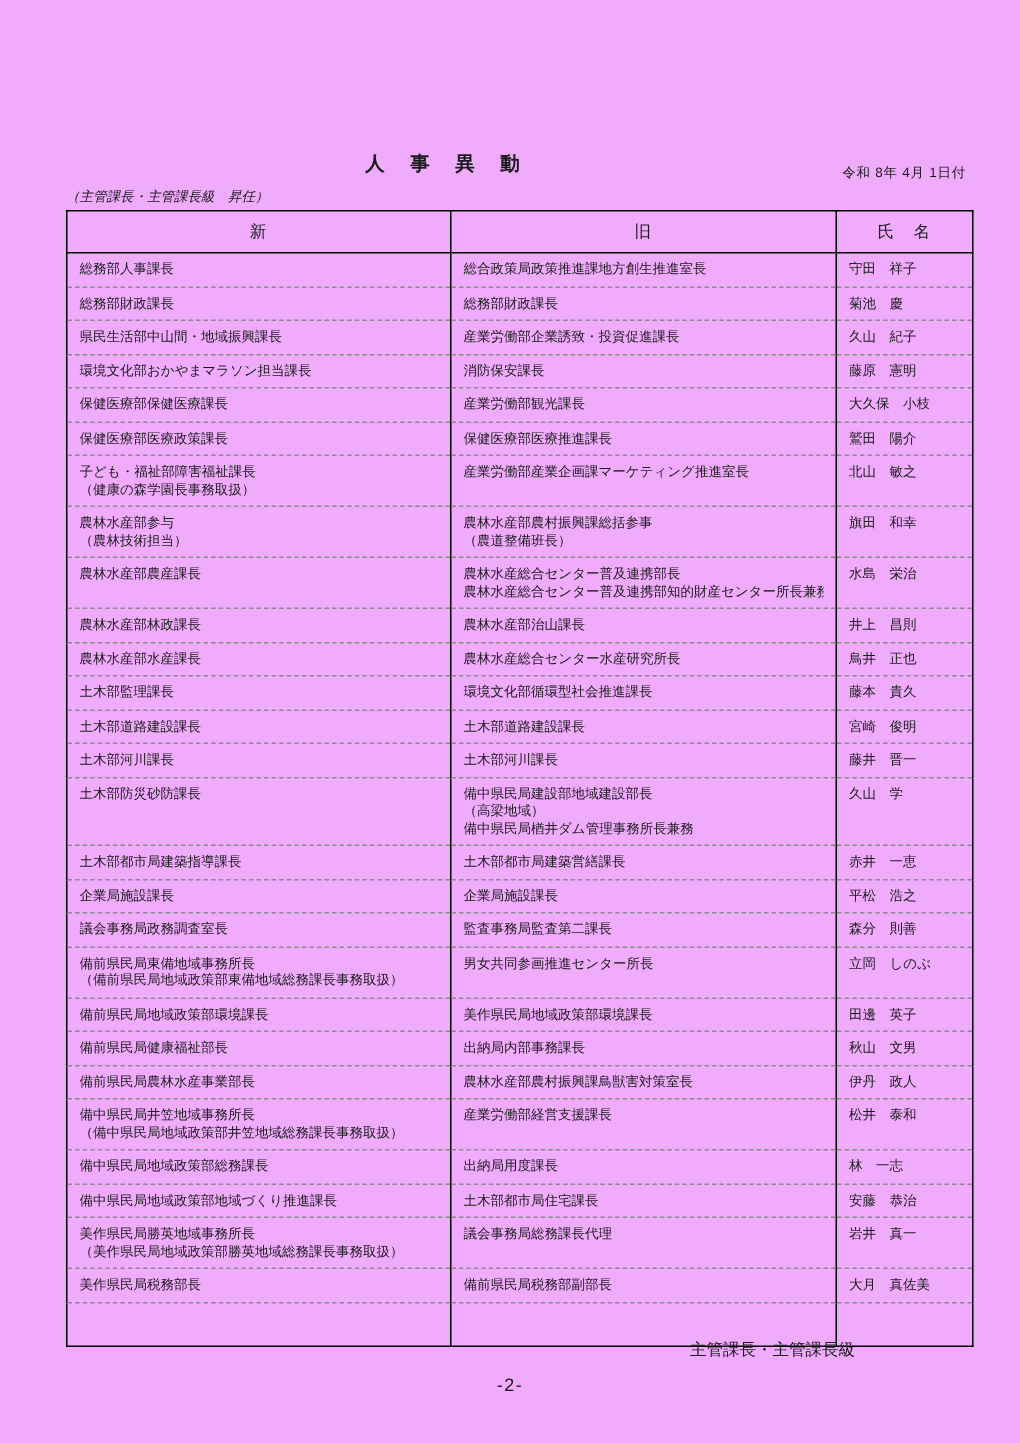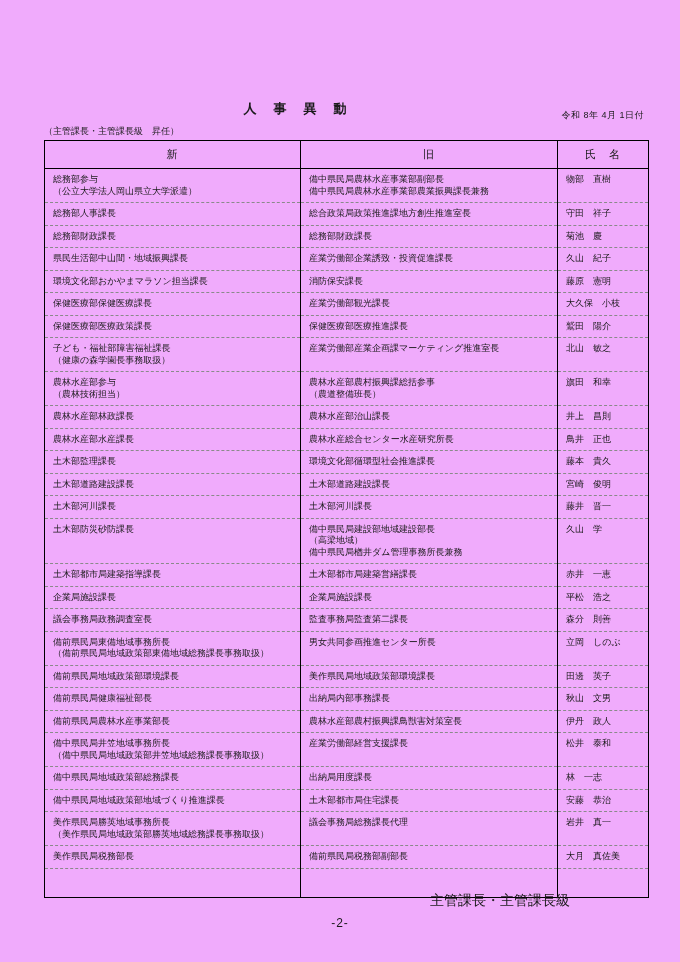--- a/index.html
+++ b/index.html
@@ -18,20 +18,21 @@
     font-size:13px;font-weight:bold;letter-spacing:2px;
     transform:translateX(-6px);
   }
   .doc-date{
     position:absolute;top:109px;right:36px;
     font-size:9px;letter-spacing:0.5px;
   }
   .doc-note{
     position:absolute;top:125px;left:44px;
     font-size:9px;
+    font-style:italic;
   }
   table.jinji{
     position:absolute;top:140px;left:44px;
     width:604px;
     border-collapse:collapse;
     table-layout:fixed;
   }
   table.jinji col.c-new{width:256px;}
   table.jinji col.c-old{width:257px;}
   table.jinji col.c-name{width:91px;}
@@ -50,21 +51,21 @@
     vertical-align:top;
     word-break:break-all;
   }
   table.jinji tbody tr + tr td{border-top:1px dashed #8a8a8a;}
   table.jinji tbody tr:last-child td{border-bottom:1px solid #000;}
   table.jinji tbody tr.empty-row td{height:18px;}
   .pos-line{white-space:nowrap;overflow:hidden;}
   .footer-note{
     position:absolute;top:892px;left:44px;width:604px;
     text-align:right;padding-right:78px;box-sizing:border-box;
-    font-size:14px;
+    font-size:11px;
   }
   .page-number{
     position:absolute;top:916px;left:0;width:680px;
     text-align:center;
     font-size:12px;letter-spacing:1px;
   }
 </style>
 </head>
 <body>
 
@@ -83,31 +84,20 @@
     <thead>
       <tr>
         <th>新</th>
         <th>旧</th>
         <th>氏　名</th>
       </tr>
     </thead>
     <tbody>
         <tr>
           <td>
-            <div class="pos-line">総務部参与</div>
-            <div class="pos-line">（公立大学法人岡山県立大学派遣）</div>
-          </td>
-          <td>
-            <div class="pos-line">備中県民局農林水産事業部副部長</div>
-            <div class="pos-line">備中県民局農林水産事業部農業振興課長兼務</div>
-          </td>
-          <td>物部　直樹</td>
-        </tr>
-        <tr>
-          <td>
             <div class="pos-line">総務部人事課長</div>
           </td>
           <td>
             <div class="pos-line">総合政策局政策推進課地方創生推進室長</div>
           </td>
           <td>守田　祥子</td>
         </tr>
         <tr>
           <td>
             <div class="pos-line">総務部財政課長</div>
@@ -166,20 +156,30 @@
         <tr>
           <td>
             <div class="pos-line">農林水産部参与</div>
             <div class="pos-line">（農林技術担当）</div>
           </td>
           <td>
             <div class="pos-line">農林水産部農村振興課総括参事</div>
             <div class="pos-line">（農道整備班長）</div>
           </td>
           <td>旗田　和幸</td>
+        </tr>
+        <tr>
+          <td>
+            <div class="pos-line">農林水産部農産課長</div>
+          </td>
+          <td>
+            <div class="pos-line">農林水産総合センター普及連携部長</div>
+            <div class="pos-line">農林水産総合センター普及連携部知的財産センター所長兼務</div>
+          </td>
+          <td>水島　栄治</td>
         </tr>
         <tr>
           <td>
             <div class="pos-line">農林水産部林政課長</div>
           </td>
           <td>
             <div class="pos-line">農林水産部治山課長</div>
           </td>
           <td>井上　昌則</td>
         </tr>

